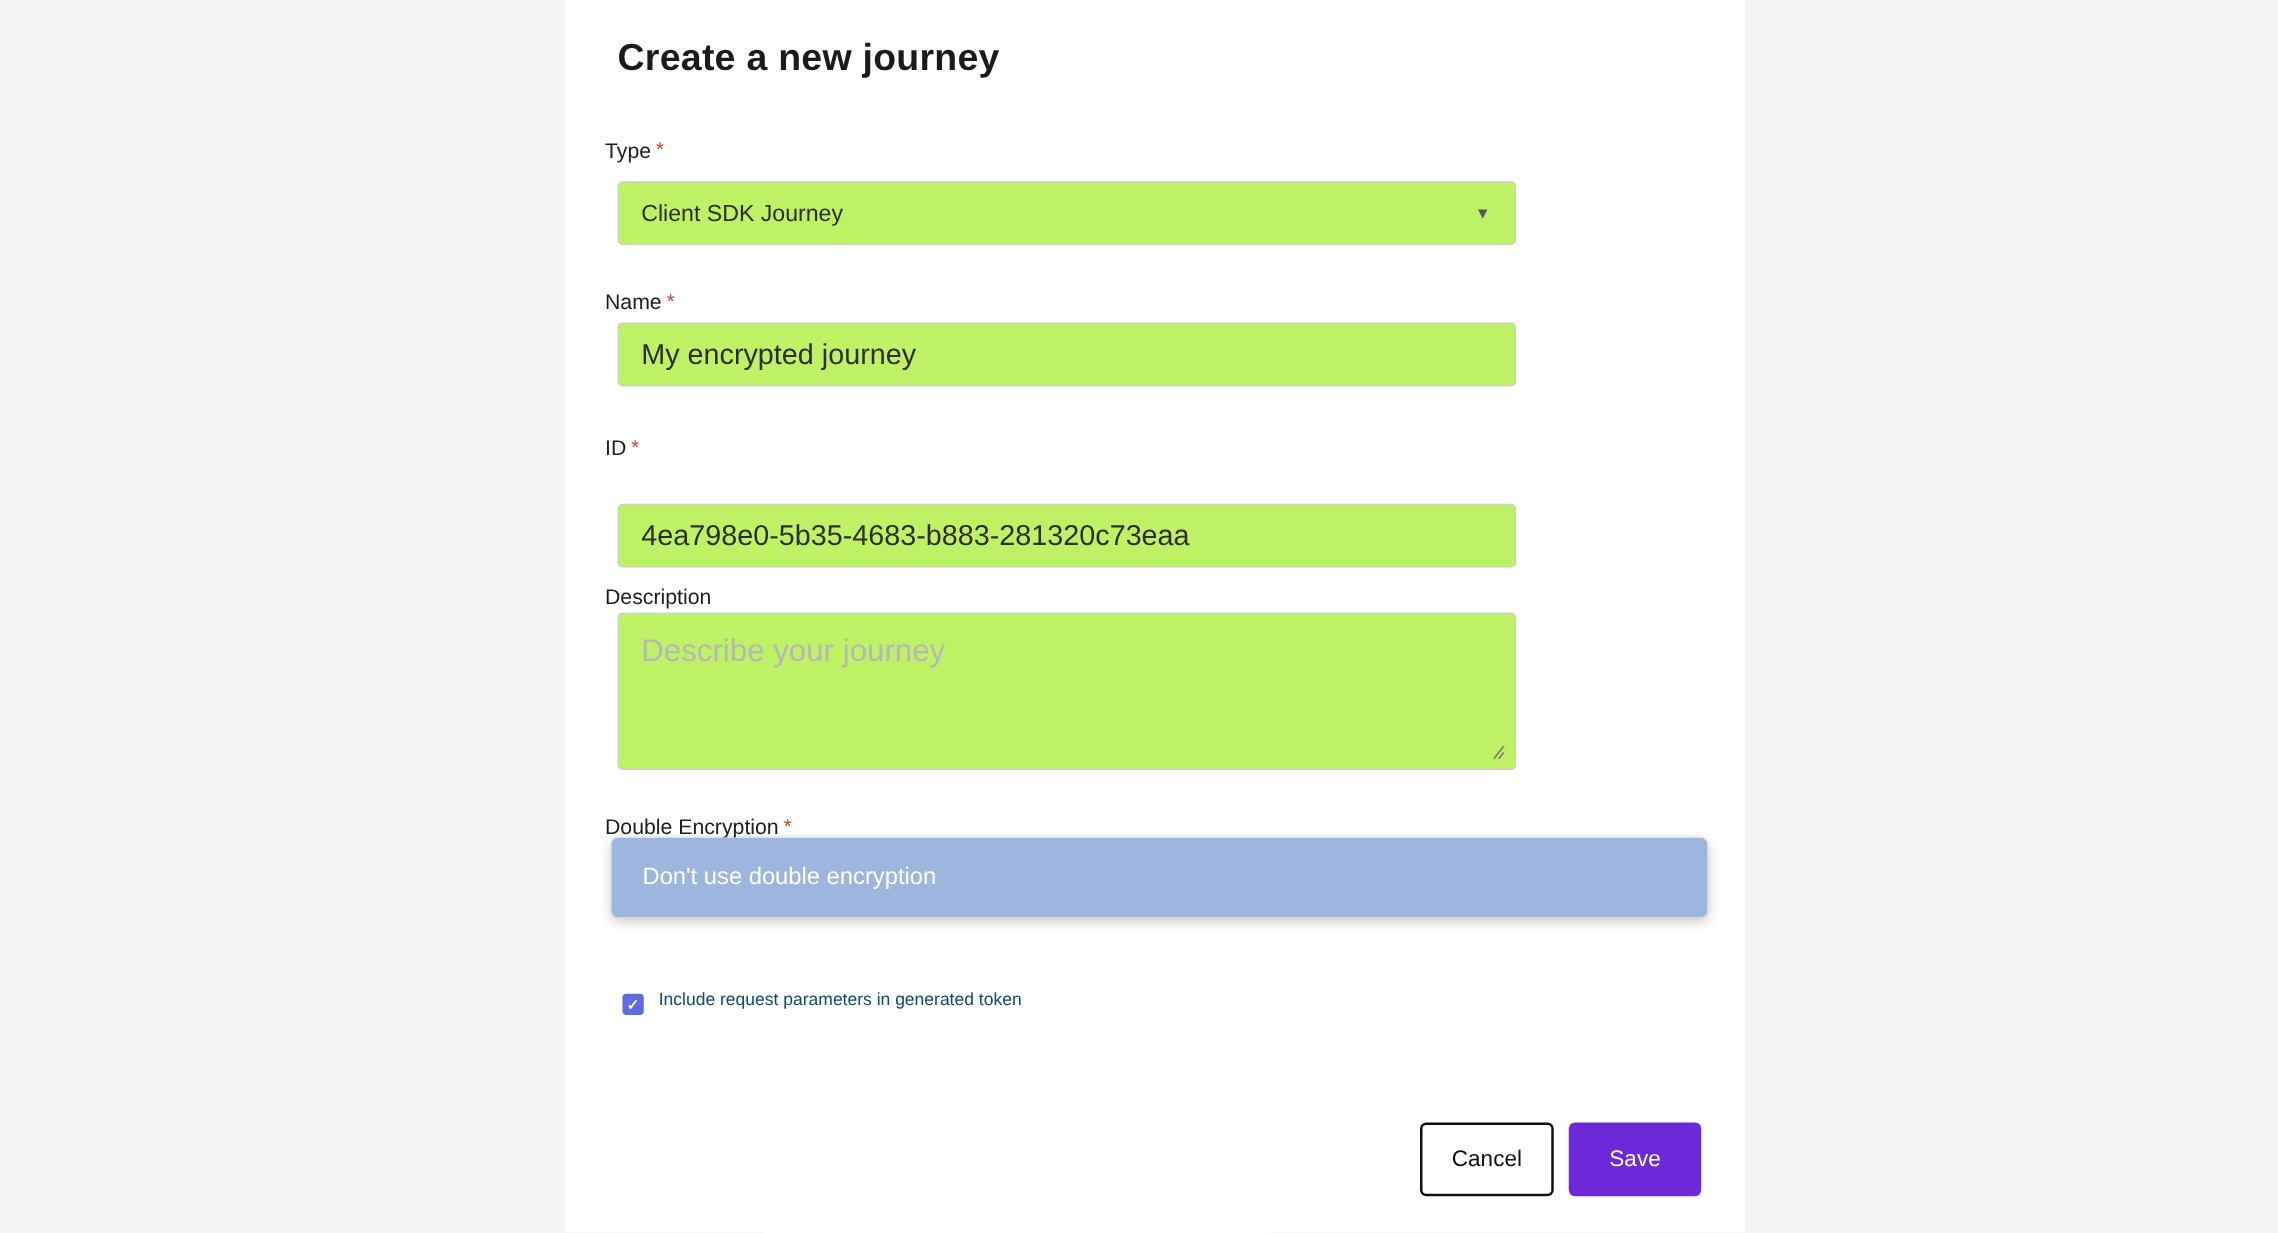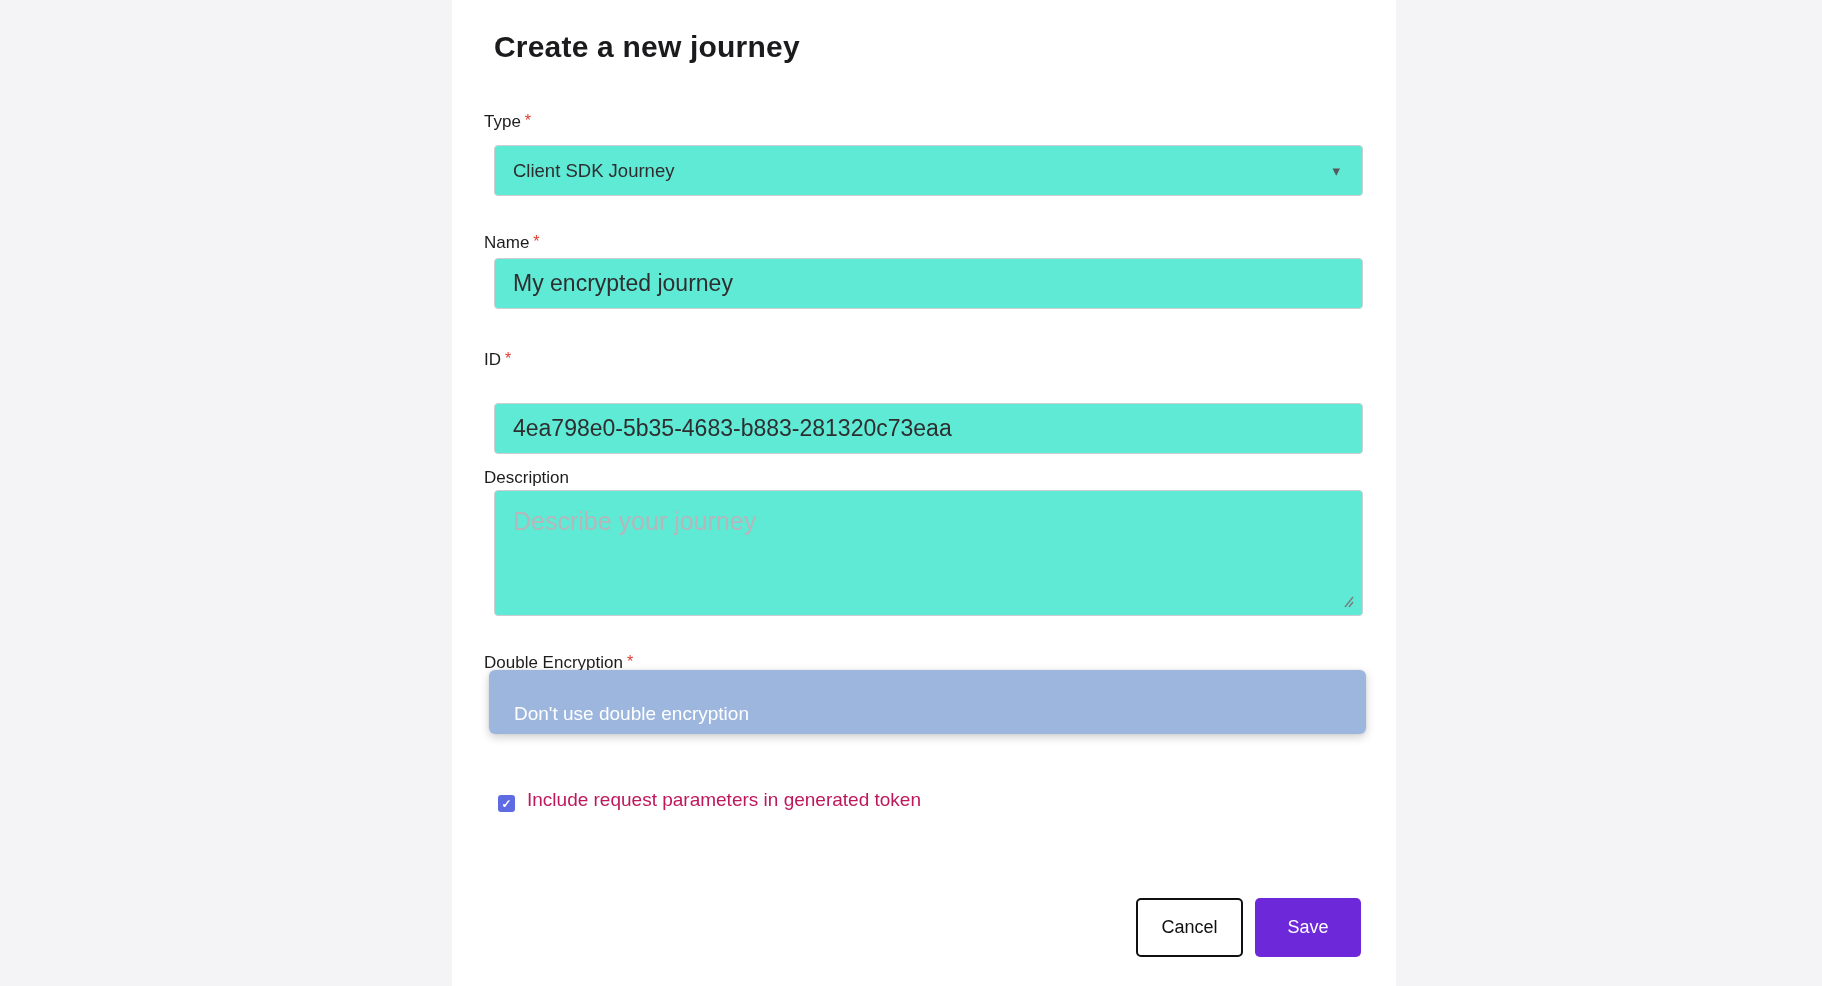--- a/index.html
+++ b/index.html
@@ -33,22 +33,22 @@
   }
   .req {
     color: #e03a2f;
     margin-left: 4px;
     font-size: 16px;
     vertical-align: 1px;
   }
   .text-input, .select-box, .textarea-wrap {
     position: absolute;
     left: 42px;
-    width: 869px;
-    background: #5eead4;
+    width: 719px;
+    background: #bef264;
     border: 1px solid #cdced3;
     border-radius: 4px;
   }
   .text-input {
     height: 51px;
     padding: 0 18px;
     font-family: "Liberation Sans", sans-serif;
     font-size: 23px;
     color: #2e2e30;
     outline: none;
@@ -93,21 +93,21 @@
     width: 877px;
     background: #ffffff;
     border-radius: 6px;
     box-shadow: 0 3px 10px rgba(0,0,0,0.20), 0 0 2px rgba(0,0,0,0.10);
     z-index: 10;
     overflow: hidden;
   }
   .dropdown-option {
     height: 64px;
     line-height: 64px;
-    padding: 12px 25px;
+    padding: 0 25px;
     font-size: 19px;
     cursor: pointer;
   }
   .dropdown-option.highlighted {
     background: #9cb6de;
     color: #ffffff;
   }
   .dropdown-option.plain { color: #2e2e30; }
   .checkbox-row {
     position: absolute;
@@ -125,23 +125,23 @@
     display: flex;
     align-items: center;
     justify-content: center;
     color: #fff;
     font-size: 12px;
     font-weight: bold;
     cursor: pointer;
   }
   .checkbox-label {
     margin-left: 33px;
-    font-size: 19px;
+    font-size: 14px;
     line-height: 21px;
-    color: #be185d;
+    color: #0c4a6e;
     cursor: pointer;
   }
   .btn {
     position: absolute;
     top: 898px;
     height: 59px;
     border-radius: 5px;
     font-family: "Liberation Sans", sans-serif;
     font-size: 18px;
     cursor: pointer;

